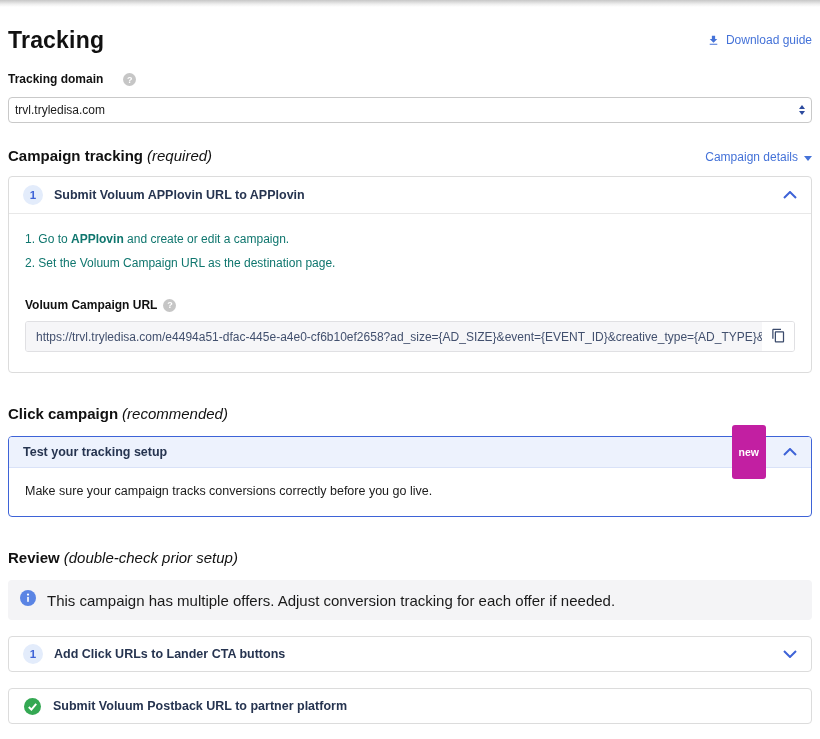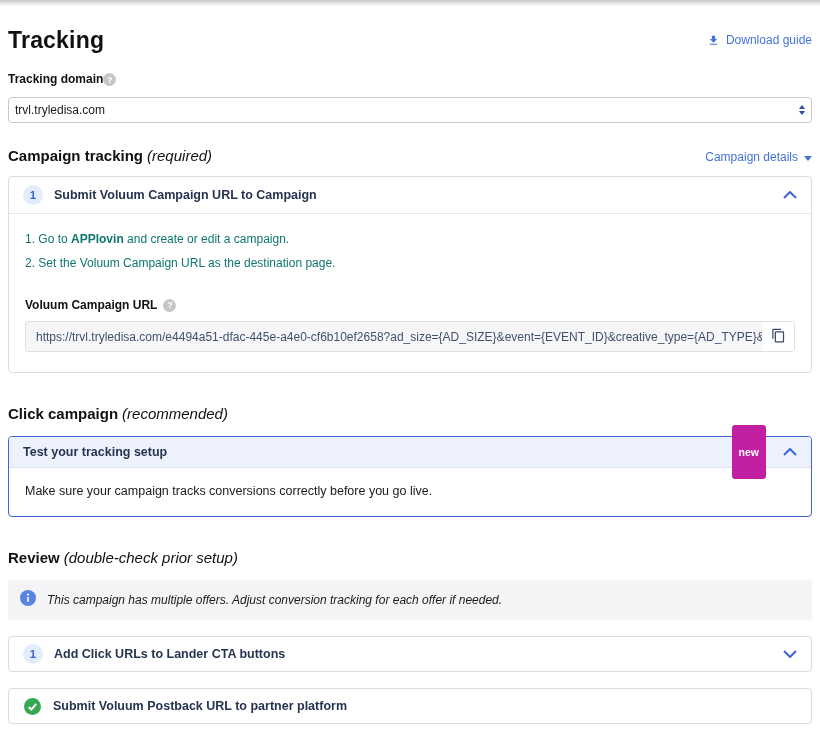--- a/index.html
+++ b/index.html
@@ -6,21 +6,21 @@
   html, body { background: #fff; }
   body { width: 820px; height: 739px; font-family: "Liberation Sans", sans-serif; color: #1a1a1a; overflow: hidden; }
   .top-shadow { height: 7px; background: linear-gradient(to bottom, #c7c7c7, #efefef 60%, #ffffff); }
   .content { padding: 0 8px; }
 
   .header-row { display: flex; justify-content: space-between; align-items: flex-start; margin-top: 20px; }
   h1 { font-size: 23px; font-weight: bold; color: #111; letter-spacing: .2px; }
   .link { color: #4472d8; font-size: 12px; text-decoration: none; cursor: pointer; display: inline-flex; align-items: center; gap: 6px; font-weight: 500; }
   .download-link { margin-top: 6px; }
 
-  .field-label-row { display: flex; align-items: flex-end; gap: 0; margin-top: 18px; }
+  .field-label-row { display: flex; align-items: flex-end; gap: 20px; margin-top: 18px; }
   .field-label { font-size: 12px; font-weight: bold; color: #111; }
   .help-icon { width: 13px; height: 13px; border-radius: 50%; background: #c6c6c6; color: #fff; font-size: 9px; font-weight: bold; display: inline-flex; align-items: center; justify-content: center; cursor: pointer; }
 
   .select-box { margin-top: 11px; height: 26px; border: 1px solid #c9c9c9; border-radius: 4px; display: flex; align-items: center; justify-content: space-between; padding: 0 6px; font-size: 12px; cursor: pointer; background: #fff; }
   .stepper { display: flex; flex-direction: column; gap: 2px; }
   .tri-up { width: 0; height: 0; border-left: 3.5px solid transparent; border-right: 3.5px solid transparent; border-bottom: 4.5px solid #2c4a9e; }
   .tri-down { width: 0; height: 0; border-left: 3.5px solid transparent; border-right: 3.5px solid transparent; border-top: 4.5px solid #2c4a9e; }
 
   .section-row { display: flex; justify-content: space-between; align-items: flex-end; margin-top: 24px; }
   .section-heading { font-size: 15px; font-weight: bold; color: #111; }
@@ -45,21 +45,21 @@
   .copy-btn { width: 32px; background: #fff; display: flex; align-items: center; justify-content: center; cursor: pointer; border: none; }
 
   .panel.accent { border: 1px solid #3e63d7; margin-top: 14px; }
   .panel-header.accent-header { background: #edf2fd; height: 31px; border-bottom: 1px solid #d9e2f8; border-radius: 3px 3px 0 0; justify-content: space-between; }
   .new-badge { background: #c21fa2; color: #fff; font-size: 10.5px; font-weight: bold; padding: 21px 7px; border-radius: 3px; margin-right: 6px; }
   .accent-body { padding: 16px 16px 18px 16px; }
   .accent-body .body-text { font-size: 12.5px; color: #1a1a1a; }
   .test-btn { margin-top: 16px; display: inline-flex; align-items: center; gap: 9px; background: #f1f1f3; border: none; border-radius: 4px; padding: 8px 13px; font-family: "Liberation Sans", sans-serif; font-size: 12.5px; font-weight: 500; color: #263450; cursor: pointer; }
 
   .info-banner { margin-top: 14px; background: #f4f4f6; border-radius: 4px; padding: 10px 12px; display: flex; align-items: center; gap: 11px; }
-  .info-text { font-size: 12px; color: #1a1a1a; font-style: italic; }
+  .info-text { font-size: 15px; color: #1a1a1a; }
 
   .review-panel { margin-top: 16px; }
   .check-icon { display: flex; align-items: center; flex: none; }
 </style>
 </head>
 <body>
 
 <div class="top-shadow"></div>
 
 <div class="content">
@@ -94,21 +94,21 @@
     </div>
     <a class="link">
       <span>Campaign details</span>
       <span class="caret-down"></span>
     </a>
   </div>
 
   <div class="panel">
     <div class="panel-header">
       <span class="step-badge">1</span>
-      <span class="panel-title">Submit Voluum Campaign URL to Campaign</span>
+      <span class="panel-title">Submit Voluum APPlovin URL to APPlovin</span>
       <span class="chevron">
         <svg width="14" height="8" viewBox="0 0 14 8">
             <polyline points="1,7 7,1 13,7" fill="none" stroke="#3e63d7" stroke-width="2"></polyline>
           </svg>
       </span>
     </div>
     <div class="panel-body">
       <div class="instruction">
         <span>1. Go to </span><b>APPlovin</b><span> and create or edit a campaign.</span>
       </div>

